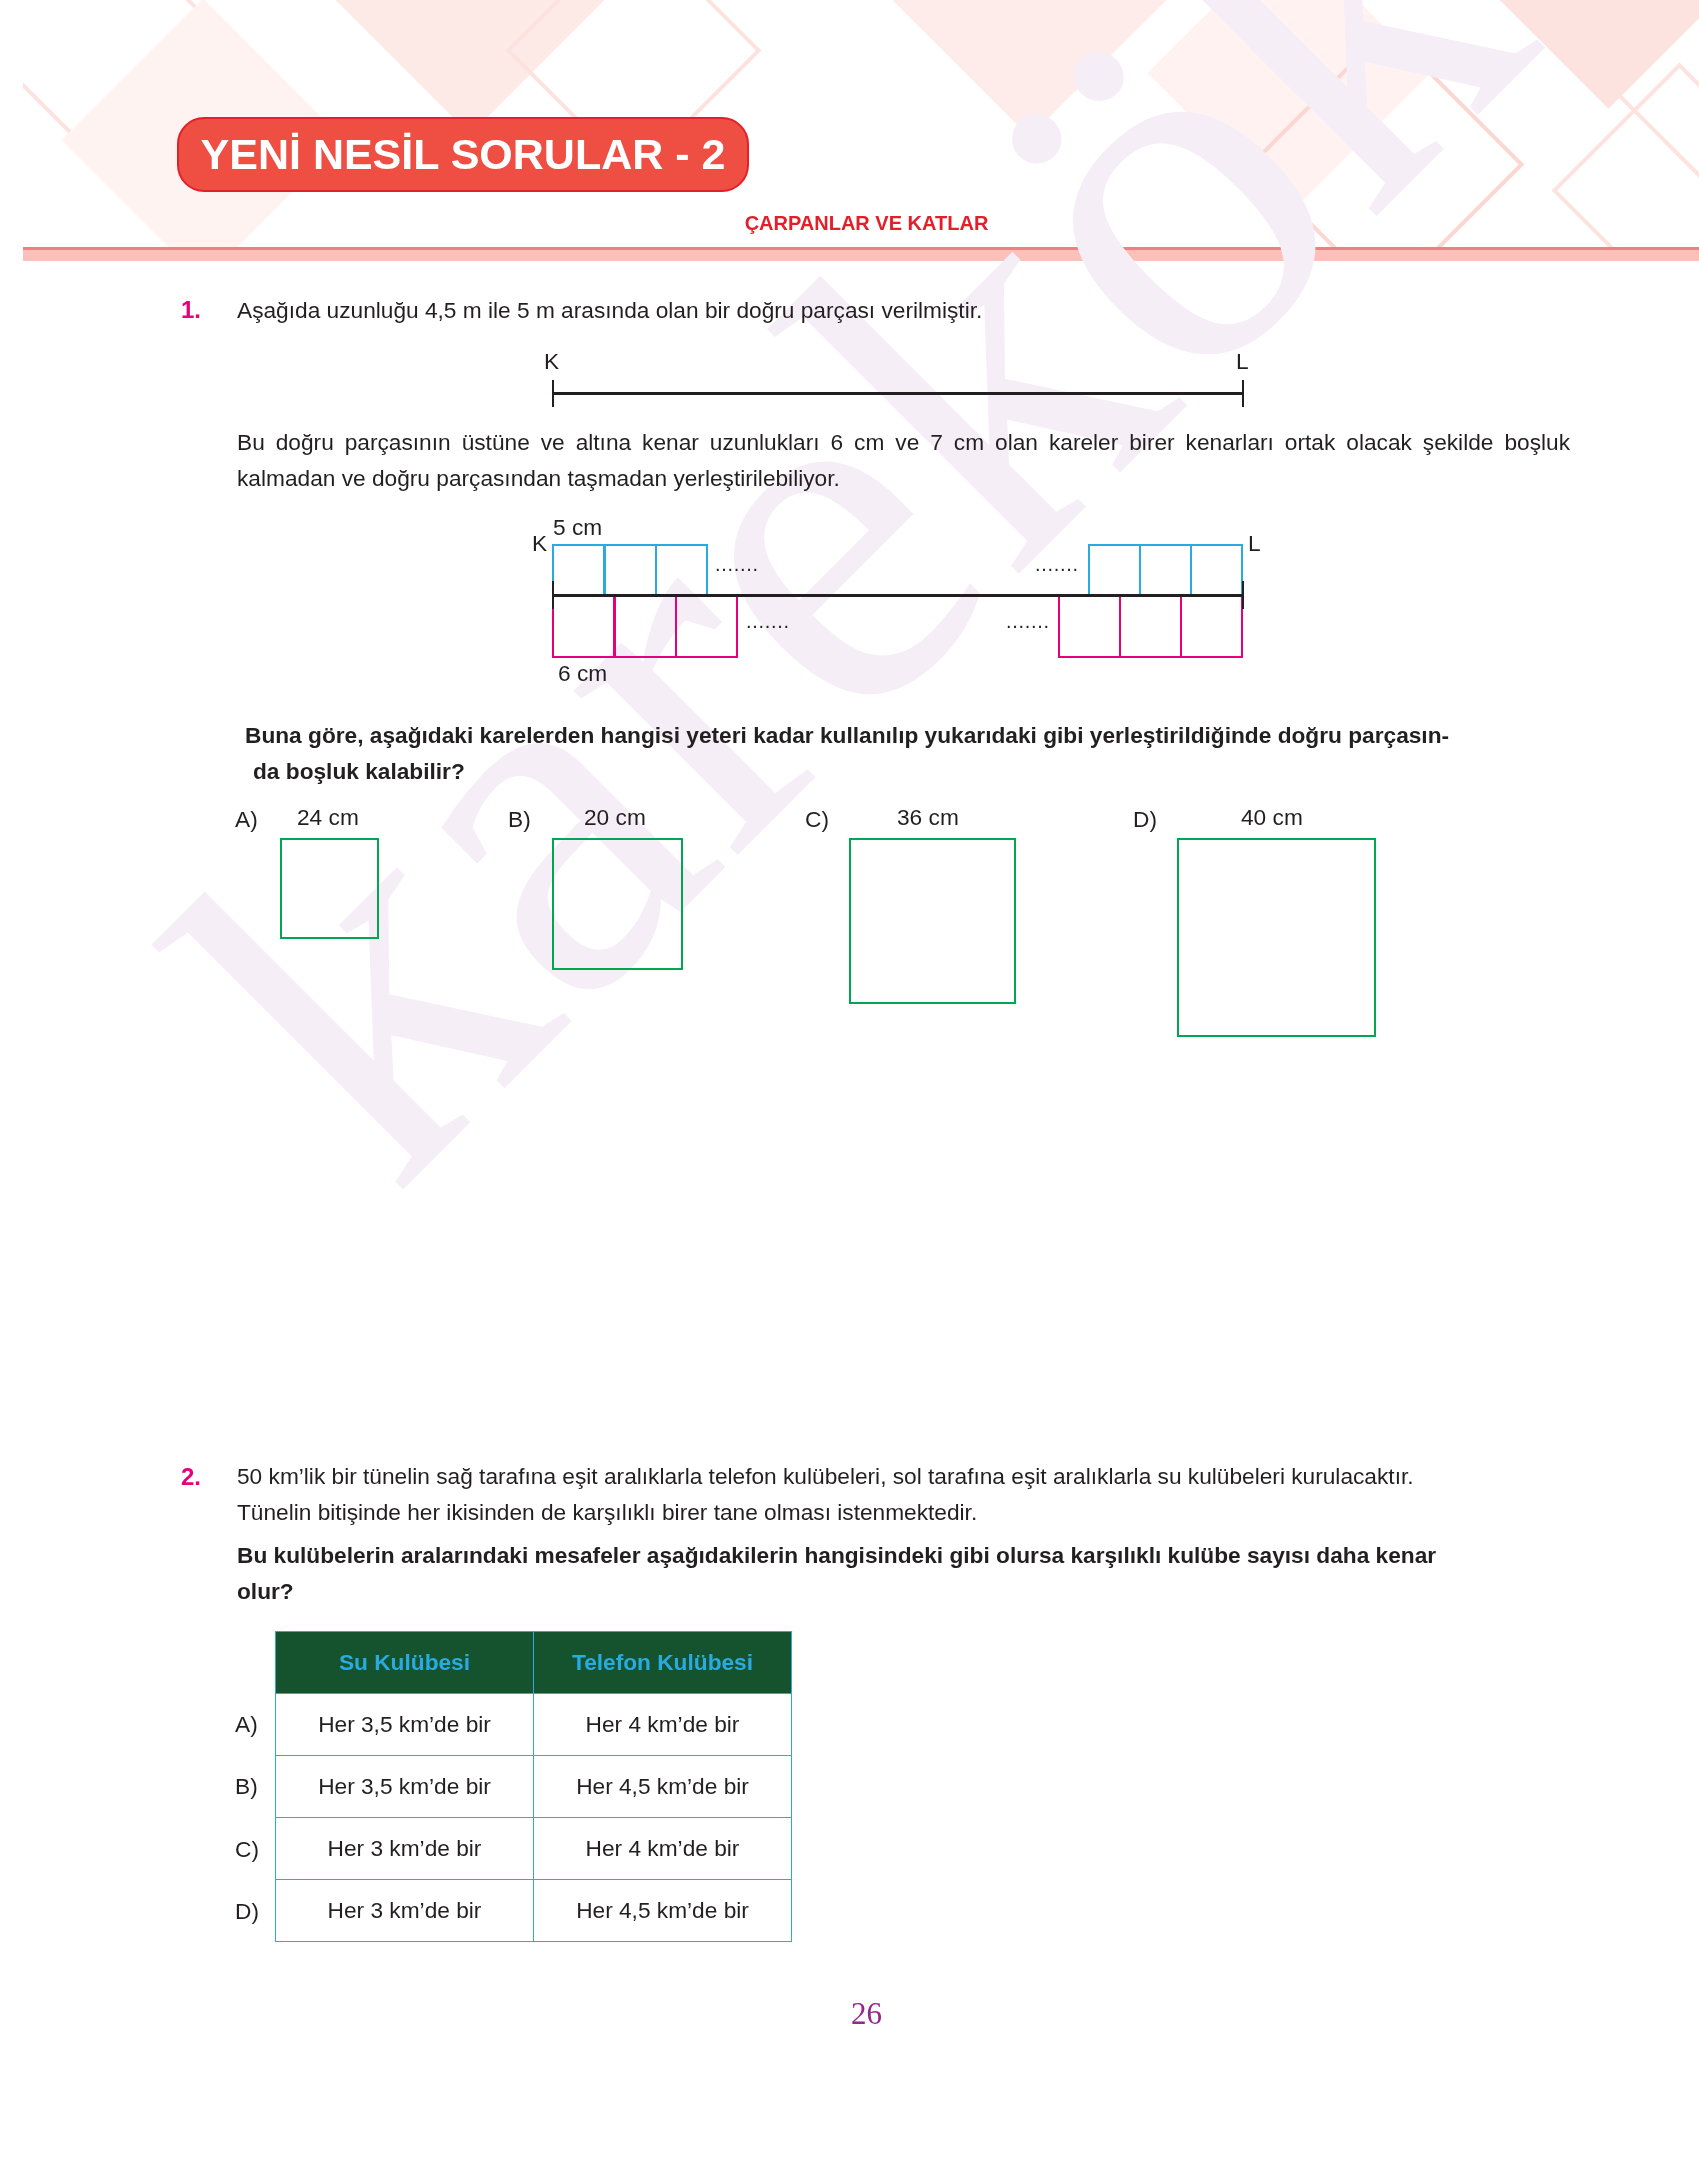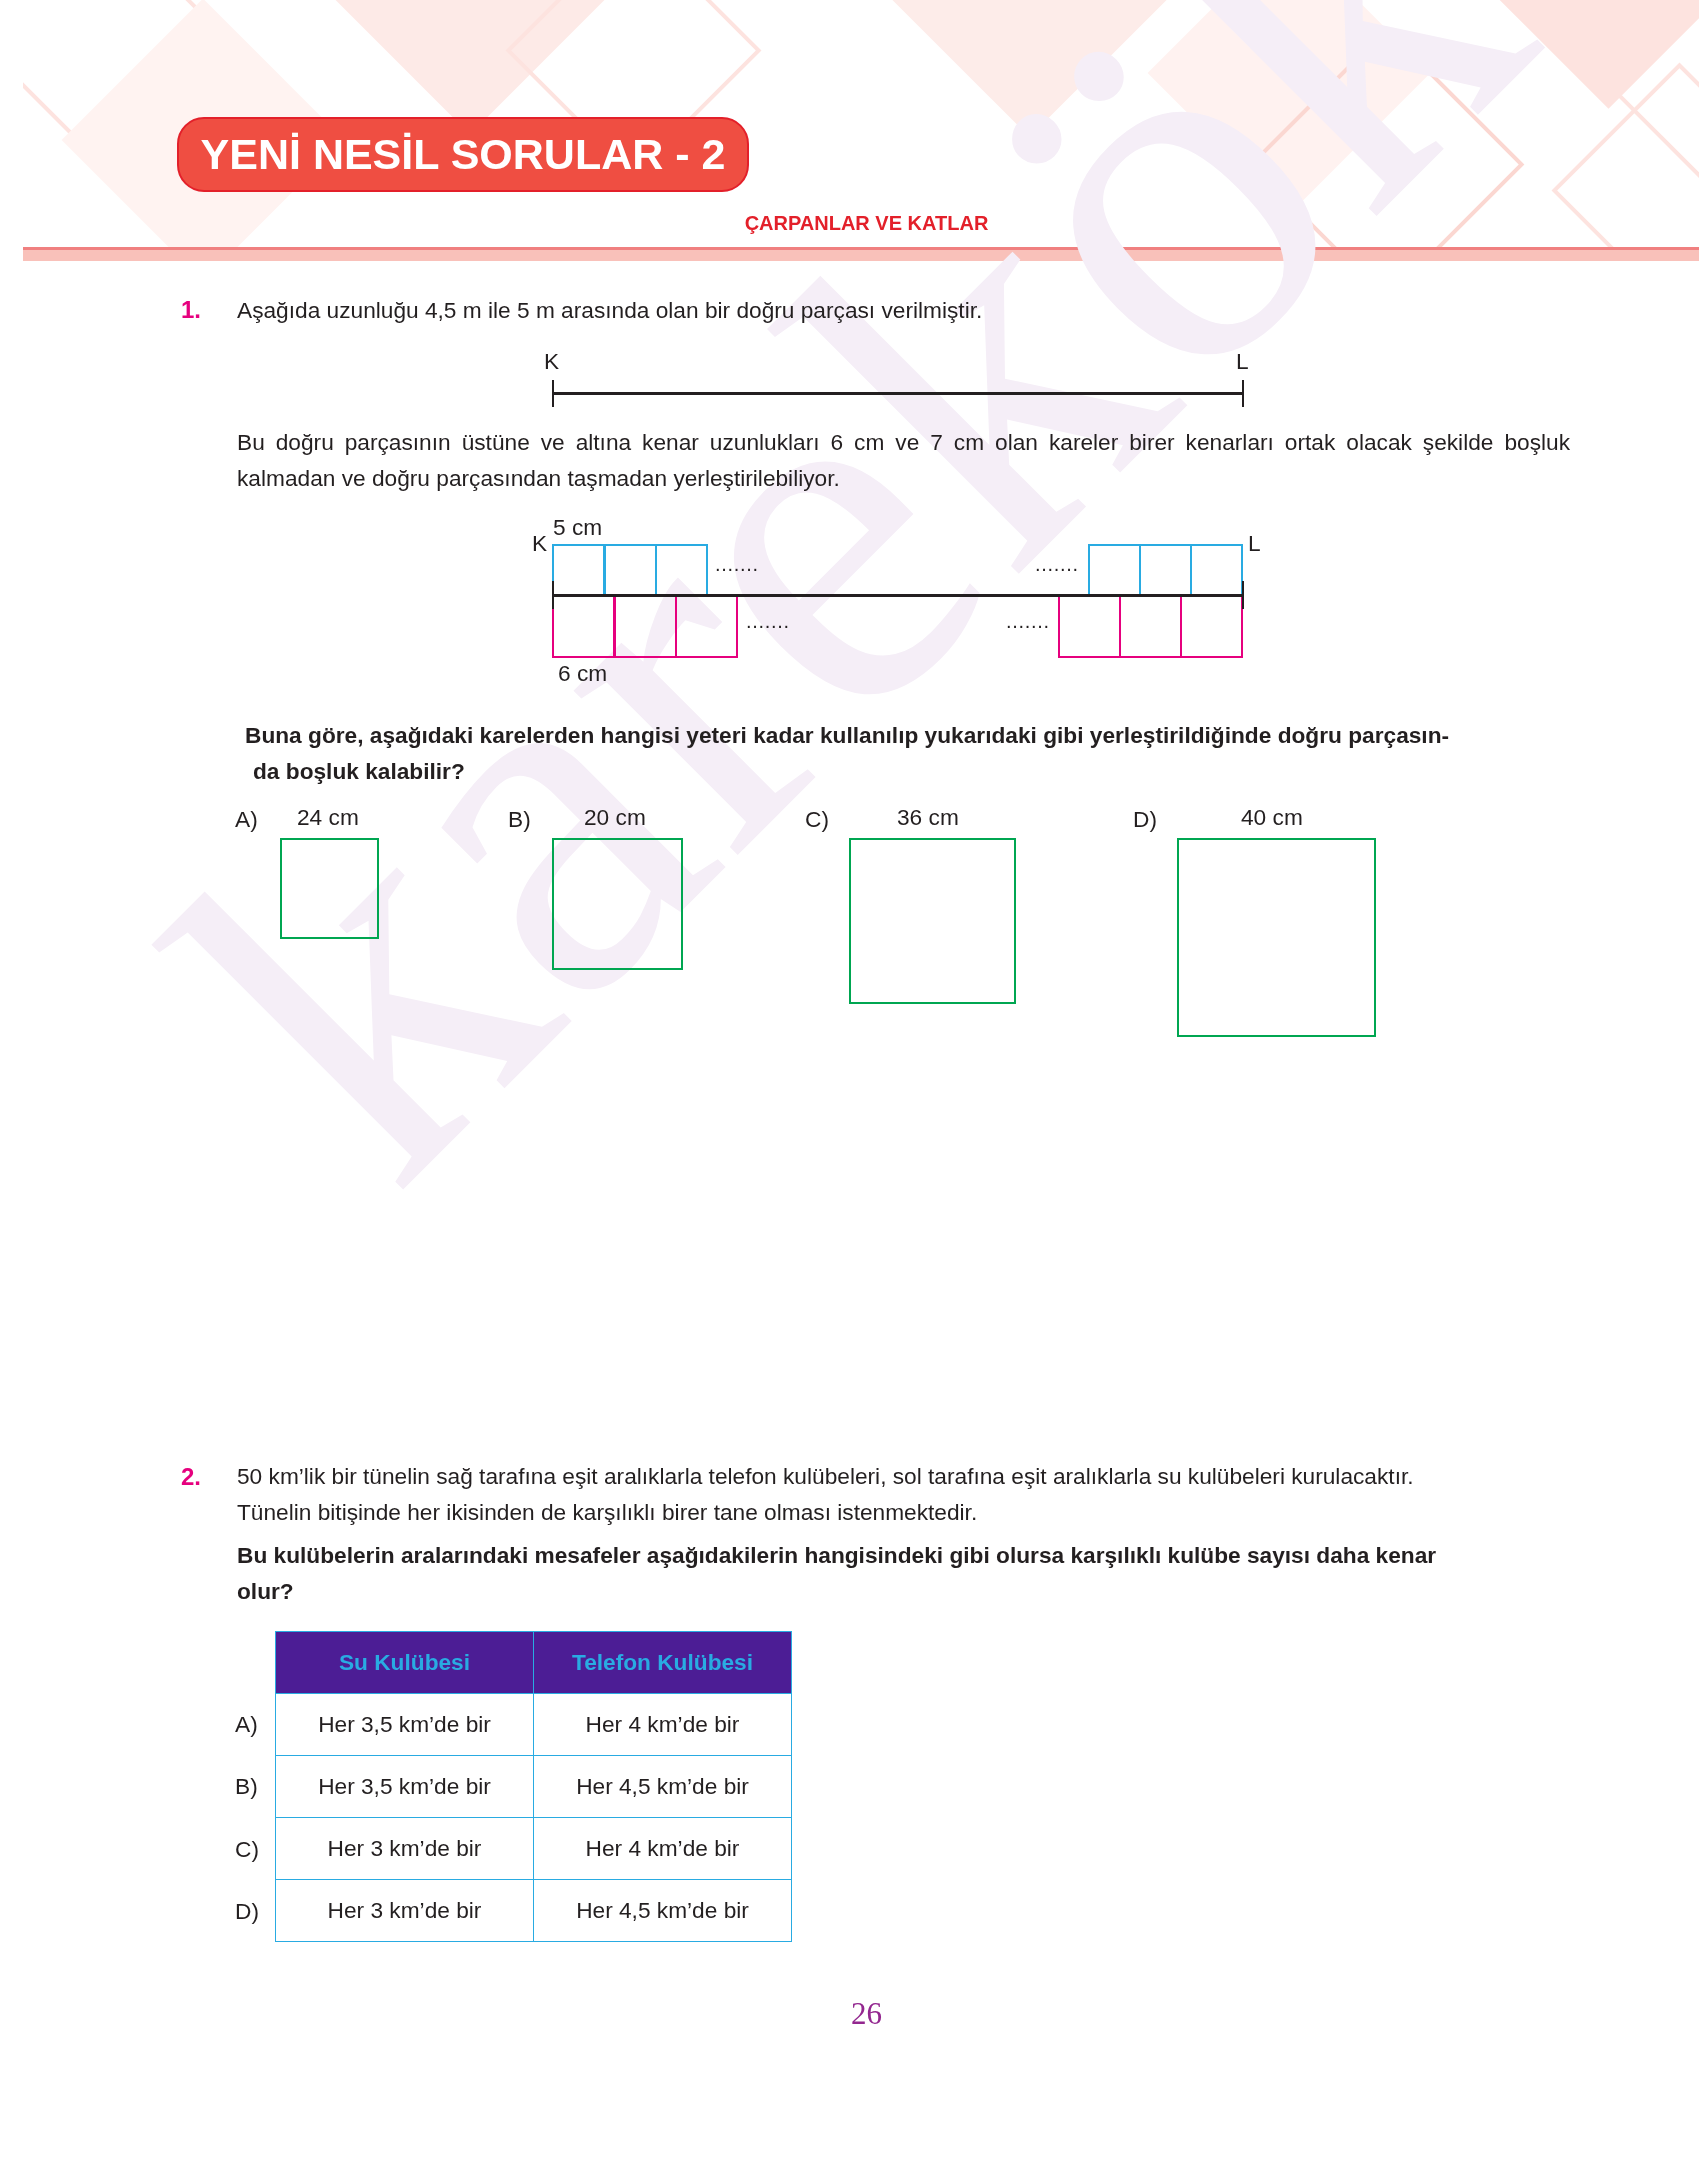--- a/index.html
+++ b/index.html
@@ -36,21 +36,21 @@
   .vline { position: absolute; background: #231f20; }
   .blue-sq { position: absolute; border: 2px solid #29abe2; box-sizing: border-box; }
   .pink-sq { position: absolute; border: 2px solid #e6007e; box-sizing: border-box; }
   .green-sq { position: absolute; border: 2.7px solid #00a651; box-sizing: border-box; }
   .dots { position: absolute; font-size: 20px; letter-spacing: 0.7px; }
 
   
   #tunnel-table { position: absolute; left: 275px; top: 1631px; border-collapse: collapse; z-index: 2; }
   #tunnel-table th, #tunnel-table td { border: 1.3px solid #29abe2; width: 257px; height: 61px;
       text-align: center; font-size: 22.7px; padding: 0; }
-  #tunnel-table th { background: #4c1d95; color: #29abe2; font-weight: bold; }
+  #tunnel-table th { background: #14532d; color: #29abe2; font-weight: bold; }
   .row-label { position: absolute; left: 235px; font-size: 22.7px; z-index: 2; }
 
   #page-number { left: 800px; top: 1996px; width: 133px; text-align: center;
                  font-family: "Liberation Serif", serif; font-size: 31px; color: #93278f; }
 </style>
 </head>
 <body>
 
 <div id="header-bg" class="abs">
   <div class="diamond" style="left:-40px;top:-80px;width:173px;height:173px;border:4px solid #fde3df;"></div>

